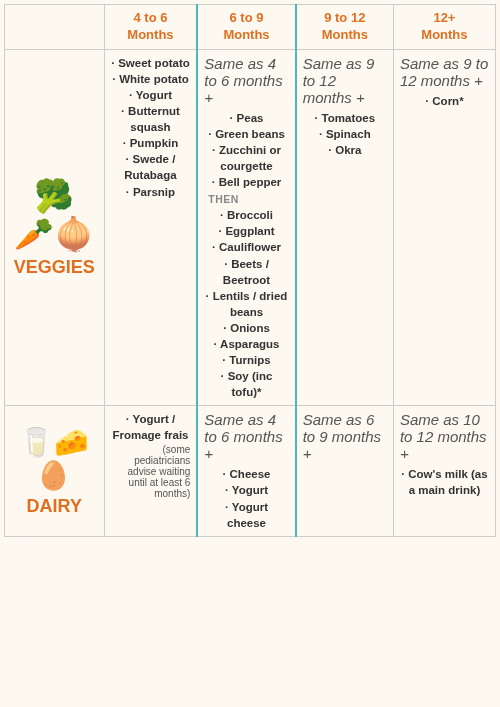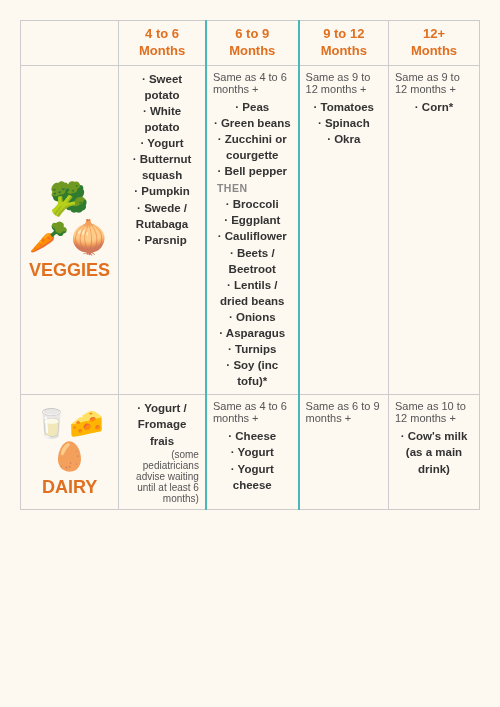--- a/index.html
+++ b/index.html
@@ -6,21 +6,21 @@
     body {
       background: #f5f0e8;
       font-family: Arial, sans-serif;
       width: 500px;
       min-height: 707px;
     }
     .page {
       background: #fdf8f0;
       width: 500px;
       min-height: 707px;
-      padding: 20px;
+      padding: 4px;
     }
     table {
       width: 100%;
       border-collapse: collapse;
     }
     th, td {
       border: 1px solid #ccc;
       padding: 5px 6px;
       vertical-align: top;
       font-size: 11.5px;
@@ -44,23 +44,24 @@
       font-size: 13px;
       line-height: 1.3;
       background: #fdf8f0;
     }
     .header-cell.teal-border {
       border-left: 2px solid #4ab8b8;
       border-right: 2px solid #4ab8b8;
     }
 
     .same-as {
-      font-size: 11px;
+      font-size: 15px;
       color: #555;
       margin-bottom: 4px;
+      font-style: italic;
     }
     .item {
       font-weight: bold;
       color: #333;
       line-height: 1.4;
       text-align: center;
     }
     .item::before {
       content: "· ";
       color: #333;

